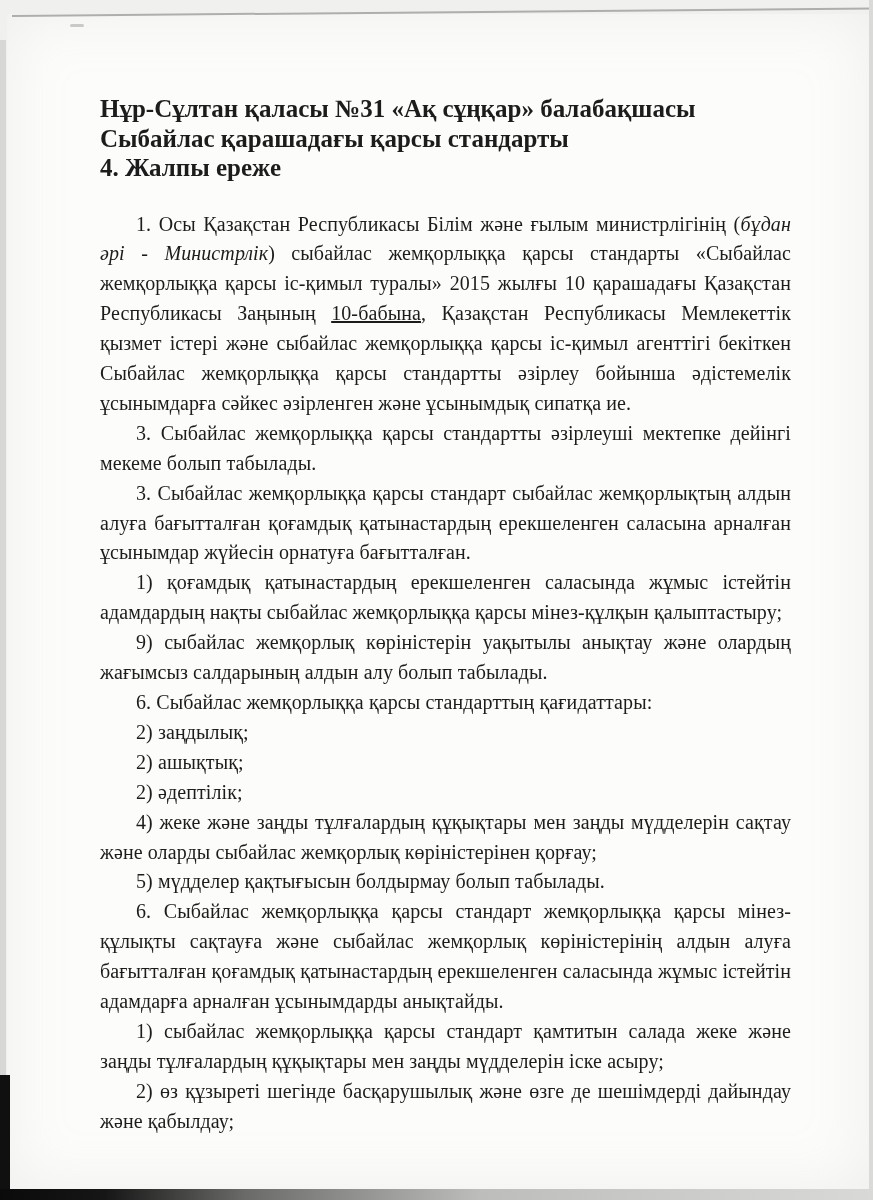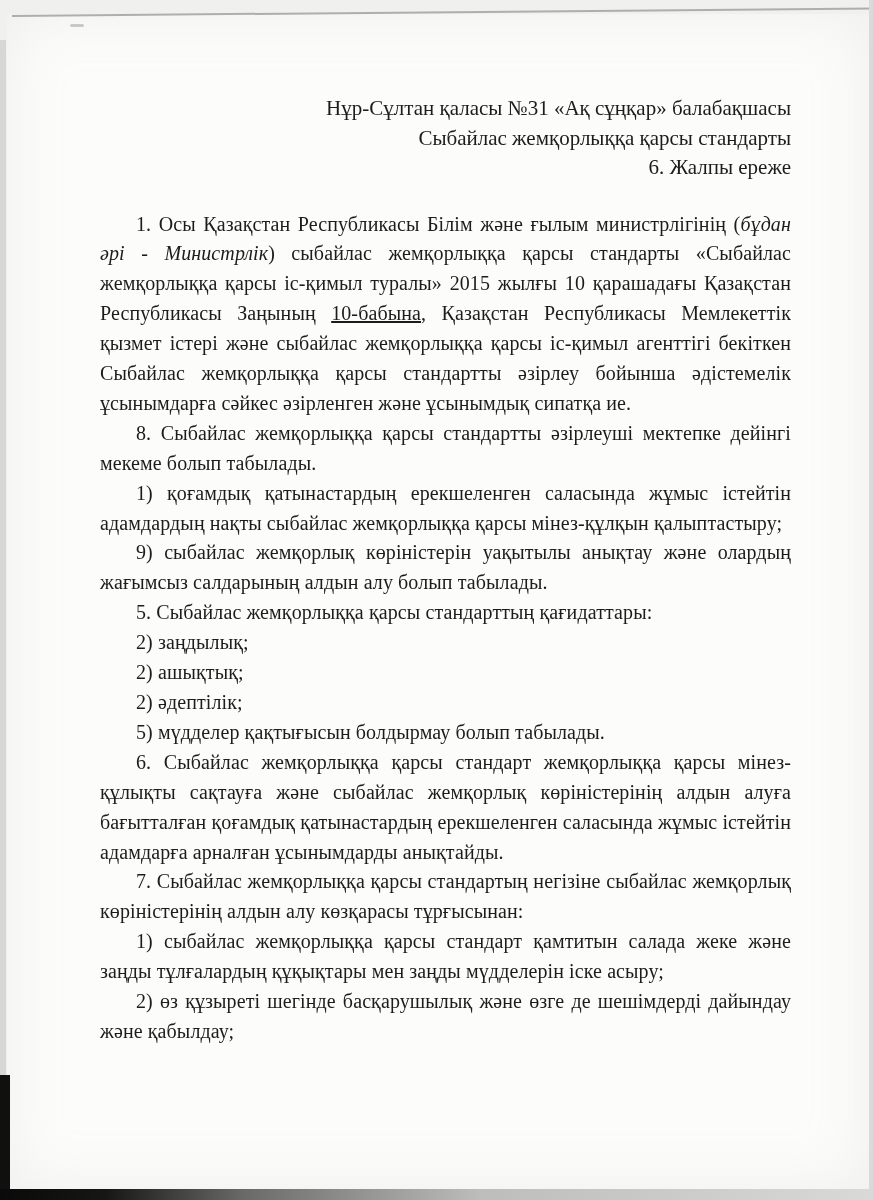--- a/index.html
+++ b/index.html
@@ -81,23 +81,23 @@
   }
   
   .doc-text {
     position: absolute;
     left: 100px;
     top: 94px;
     width: 691px;
     color: #1c1c1c;
   }
   .title-block {
-    text-align: right;
-    font-weight: normal;
-    font-size: 21px;
+    text-align: left;
+    font-weight: bold;
+    font-size: 25px;
     line-height: 29.5px;
     margin-bottom: 27px;
   }
   .para {
     margin: 0;
     font-size: 20px;
     line-height: 29.9px;
     text-align: justify;
     text-indent: 36px;
     letter-spacing: 0.1px;
@@ -113,32 +113,33 @@
   <div class="edge-top"></div>
   <div class="edge-left"></div>
   <div class="edge-right"></div>
   <div class="corner-dark"></div>
   <div class="edge-bottom"></div>
   <div class="speck"></div>
 
   <div class="doc-text">
     <div class="title-block">
         <div>Нұр-Сұлтан қаласы №31 «Ақ сұңқар» балабақшасы</div>
-        <div>Сыбайлас жемқорлыққа қарсы стандарты</div>
-        <div>6. Жалпы ереже</div>
+        <div>Сыбайлас қарашадағы қарсы стандарты</div>
+        <div>4. Жалпы ереже</div>
       </div>
     <div>
         <p class="para"><span class="run">1. Осы Қазақстан Республикасы Білім және ғылым министрлігінің (</span><span class="run italic">бұдан әрі - Министрлік</span><span class="run">) сыбайлас жемқорлыққа қарсы стандарты «Сыбайлас жемқорлыққа қарсы іс-қимыл туралы» 2015 жылғы 10 қарашадағы Қазақстан Республикасы Заңының </span><span class="run underline">10-бабына</span><span class="run">, Қазақстан Республикасы Мемлекеттік қызмет істері және сыбайлас жемқорлыққа қарсы іс-қимыл агенттігі бекіткен Сыбайлас жемқорлыққа қарсы стандартты әзірлеу бойынша әдістемелік ұсынымдарға сәйкес әзірленген және ұсынымдық сипатқа ие.</span></p>
-        <p class="para"><span class="run">8. Сыбайлас жемқорлыққа қарсы стандартты әзірлеуші мектепке дейінгі мекеме  болып табылады.</span></p>
+        <p class="para"><span class="run">3. Сыбайлас жемқорлыққа қарсы стандартты әзірлеуші мектепке дейінгі мекеме  болып табылады.</span></p>
+        <p class="para"><span class="run">3. Сыбайлас жемқорлыққа қарсы стандарт сыбайлас жемқорлықтың алдын алуға бағытталған қоғамдық қатынастардың ерекшеленген саласына арналған ұсынымдар жүйесін орнатуға бағытталған.</span></p>
         <p class="para"><span class="run">1) қоғамдық қатынастардың ерекшеленген саласында жұмыс істейтін адамдардың нақты сыбайлас жемқорлыққа қарсы мінез-құлқын қалыптастыру;</span></p>
         <p class="para"><span class="run">9) сыбайлас жемқорлық көріністерін уақытылы анықтау және олардың жағымсыз салдарының алдын алу болып табылады.</span></p>
-        <p class="para"><span class="run">5. Сыбайлас жемқорлыққа қарсы стандарттың қағидаттары:</span></p>
+        <p class="para"><span class="run">6. Сыбайлас жемқорлыққа қарсы стандарттың қағидаттары:</span></p>
         <p class="para"><span class="run">2) заңдылық;</span></p>
         <p class="para"><span class="run">2) ашықтық;</span></p>
         <p class="para"><span class="run">2) әдептілік;</span></p>
+        <p class="para"><span class="run">4) жеке және заңды тұлғалардың құқықтары мен заңды мүдделерін сақтау және оларды сыбайлас жемқорлық көріністерінен қорғау;</span></p>
         <p class="para"><span class="run">5) мүдделер қақтығысын болдырмау болып табылады.</span></p>
         <p class="para"><span class="run">6. Сыбайлас жемқорлыққа қарсы стандарт жемқорлыққа қарсы мінез-құлықты сақтауға және сыбайлас жемқорлық көріністерінің алдын алуға бағытталған қоғамдық қатынастардың ерекшеленген саласында жұмыс істейтін адамдарға арналған ұсынымдарды анықтайды.</span></p>
-        <p class="para"><span class="run">7. Сыбайлас жемқорлыққа қарсы стандартың негізіне сыбайлас жемқорлық көріністерінің алдын алу көзқарасы тұрғысынан:</span></p>
         <p class="para"><span class="run">1) сыбайлас жемқорлыққа қарсы стандарт қамтитын салада жеке және заңды тұлғалардың құқықтары мен заңды мүдделерін іске асыру;</span></p>
         <p class="para"><span class="run">2) өз құзыреті шегінде басқарушылық және өзге де шешімдерді дайындау және қабылдау;</span></p>
       </div>
   </div>
 </div>
 
 </body></html>

